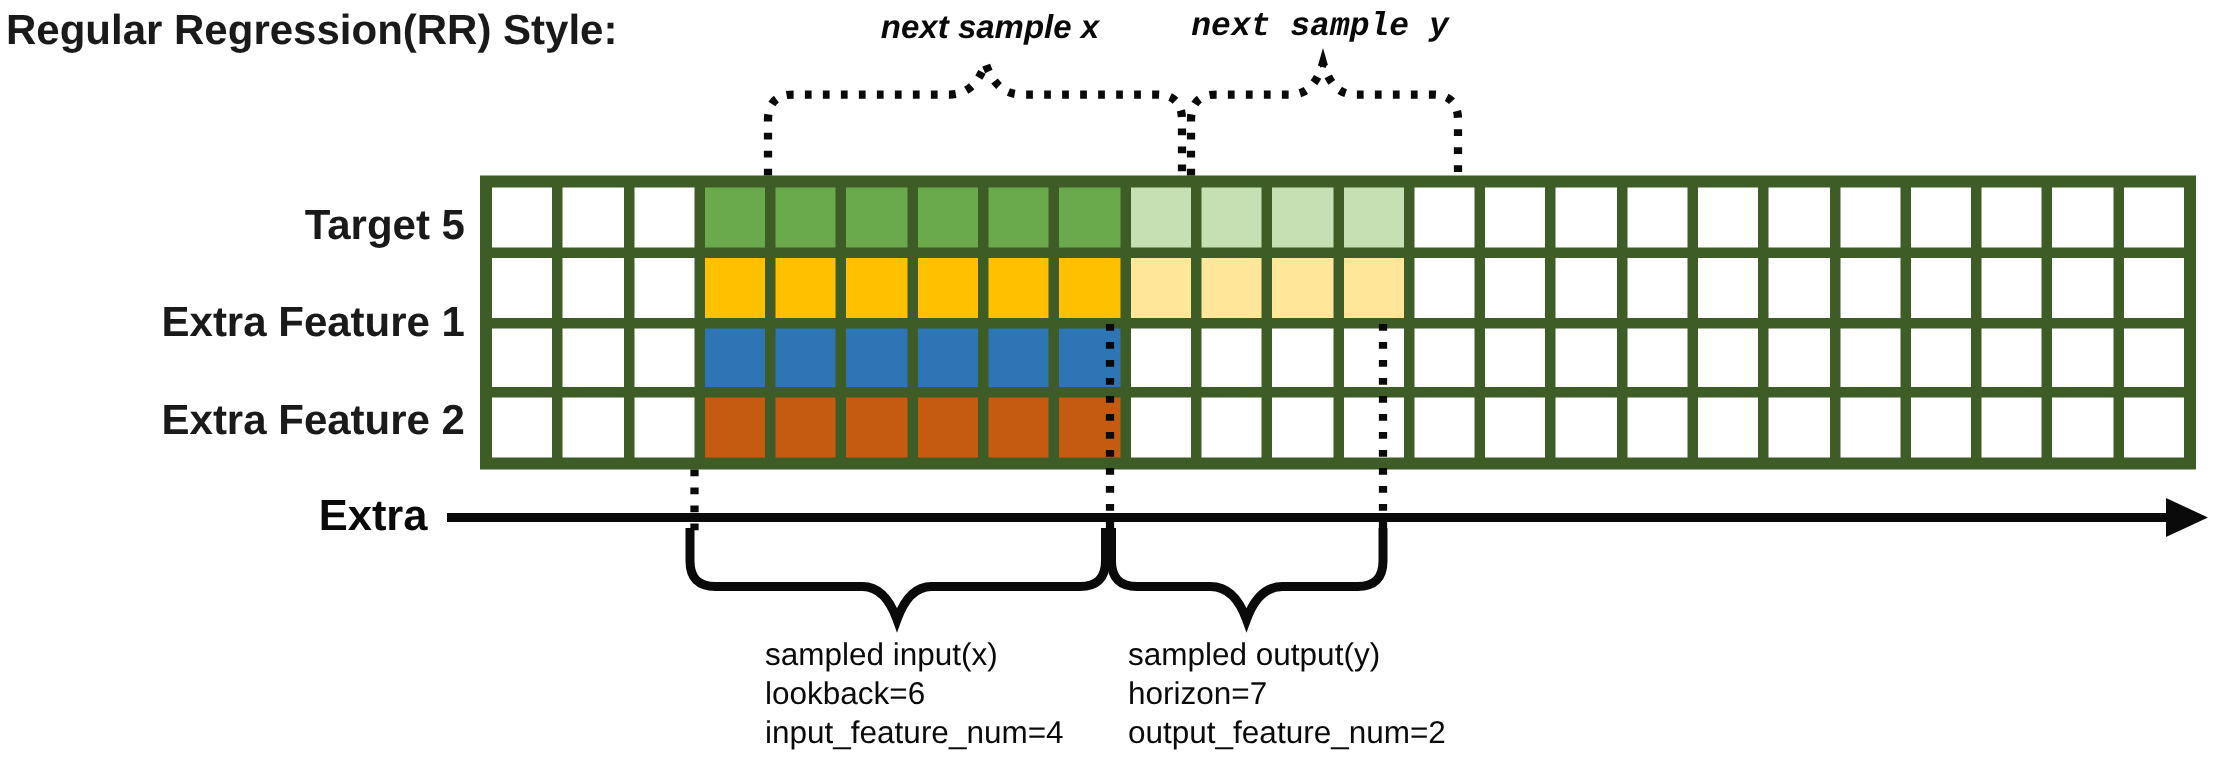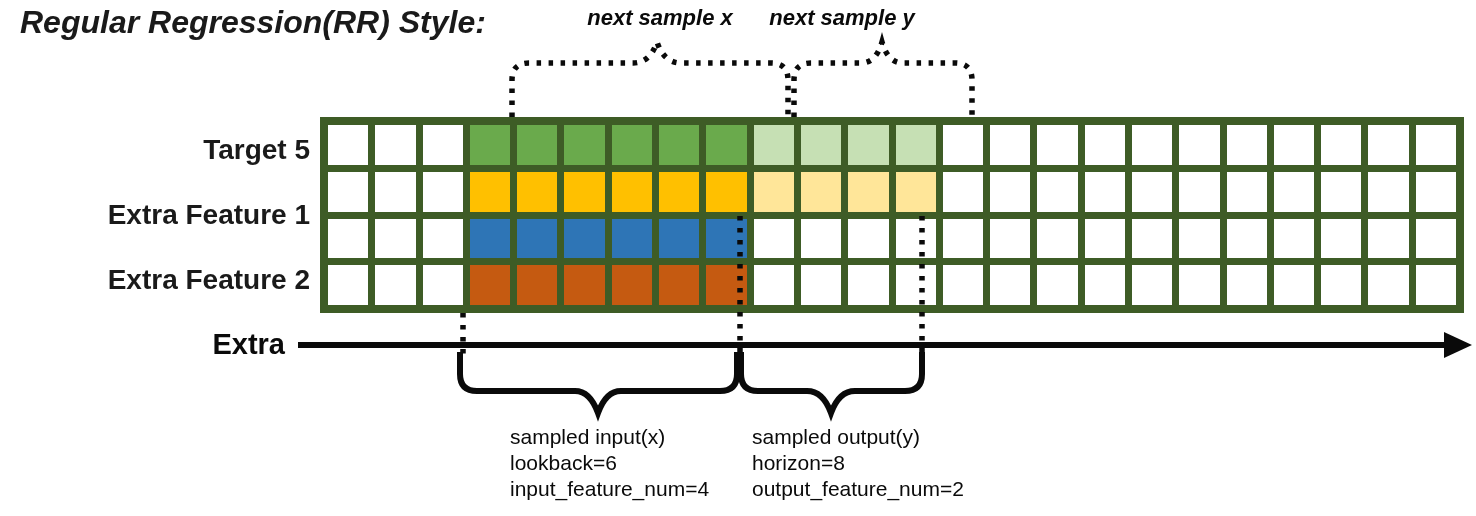--- a/index.html
+++ b/index.html
@@ -7,40 +7,39 @@
     position: relative;
     width: 1476px;
     height: 516px;
     overflow: hidden;
     font-family: "Liberation Sans", sans-serif;
     color: #111;
     background: #ffffff;
   }
   .title {
     position: absolute;
-    left: 20px; top: 4px;
-    font-size: 32px;
+    left: 4px; top: 4px;
+    font-size: 28px;
     font-weight: bold;
     letter-spacing: 0px;
     color: #1a1a1a;
     white-space: nowrap;
-    font-style: italic;
   }
   .brace-label {
     position: absolute;
     top: 5px;
     transform: translateX(-50%);
     font-size: 22px;
     font-style: italic;
     font-weight: 600;
     white-space: nowrap;
     color: #0a0a0a;
   }
   #label-nsx { left: 660px; text-align: center; }
-  #label-nsy { left: 842px; }
+  #label-nsy { left: 880px; font-family: Liberation Mono, monospace; }
   .row-labels {
     position: absolute;
     left: 0; top: 117px;
     width: 310px; height: 196px;
     display: flex;
     flex-direction: column;
   }
   .row-label {
     flex: 1;
     display: flex;
@@ -225,17 +224,17 @@
     <path d="M 741 352 L 741 374 Q 741 391 758 391 L 807 391 Q 823 391 831 413 Q 839 391 855 391 L 905 391 Q 922 391 922 374 L 922 352" fill="none" stroke="#0a0a0a" stroke-width="6"></path>
   </svg>
 
   <div class="note-block" id="note-input">
     <span>sampled input(x)</span>
     <span>lookback=6</span>
     <span>input_feature_num=4</span>
   </div>
   <div class="note-block" id="note-output">
     <span>sampled output(y)</span>
-    <span>horizon=8</span>
+    <span>horizon=7</span>
     <span>output_feature_num=2</span>
   </div>
 
 </div>
 
 </body></html>

